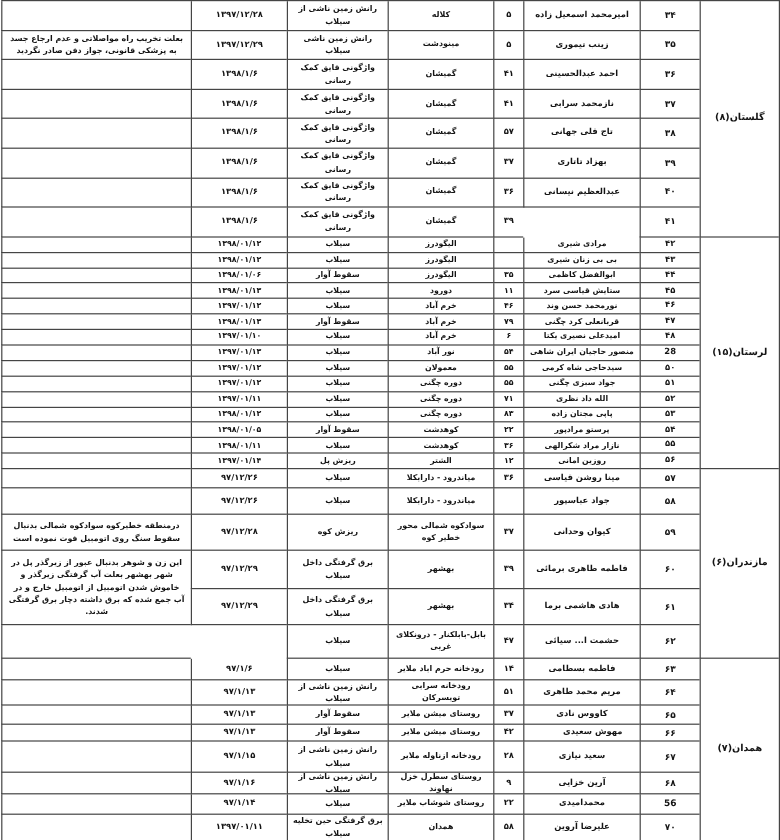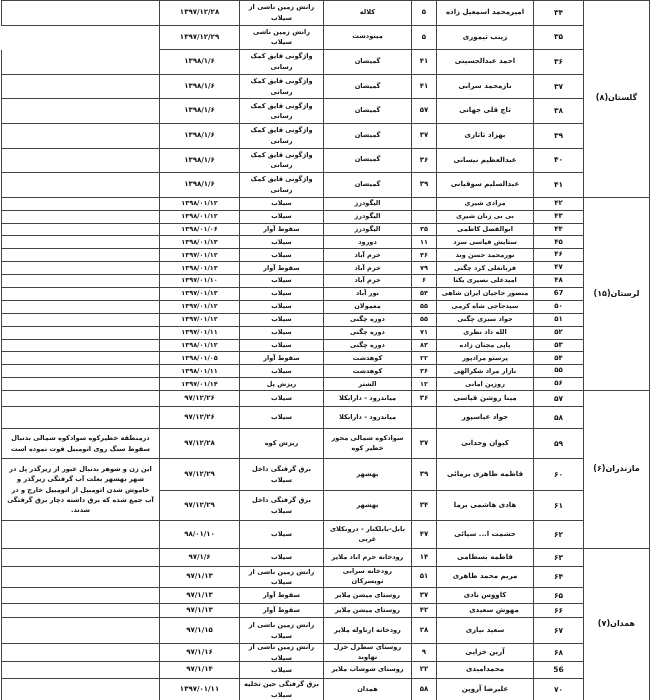--- a/index.html
+++ b/index.html
@@ -57,20 +57,21 @@
       <div class="cell c-loc g0" style="grid-area: 1 / 5 / span 1; text-align: center;">کلاله</div>
       <div class="cell c-cause g0" style="grid-area: 1 / 6 / span 1;">رانش زمین ناشی از سیلاب</div>
       <div class="cell c-date g0" style="grid-area: 1 / 7 / span 1;">۱۳۹۷/۱۲/۲۸</div>
       <div class="cell c-note g0" style="grid-area: 1 / 8 / span 1;"></div>
       <div class="cell c-no g0" style="grid-area: 2 / 2 / span 1;">۳۵</div>
       <div class="cell c-name g0" style="grid-area: 2 / 3 / span 1;">زینب تیموری</div>
       <div class="cell c-age g0" style="grid-area: 2 / 4 / span 1;">۵</div>
       <div class="cell c-loc g0" style="grid-area: 2 / 5 / span 1;">مینودشت</div>
       <div class="cell c-cause g0" style="grid-area: 2 / 6 / span 1;">رانش زمین ناشی سیلاب</div>
       <div class="cell c-date g0" style="grid-area: 2 / 7 / span 1;">۱۳۹۷/۱۲/۲۹</div>
+      <div class="cell c-note g0" style="grid-area: 2 / 8 / span 1;">بعلت تخریب راه مواصلاتی و عدم ارجاع جسد به پزشکی قانونی، جواز دفن صادر نگردید</div>
       <div class="cell c-no g0" style="grid-area: 3 / 2 / span 1;">۳۶</div>
       <div class="cell c-name g0" style="grid-area: 3 / 3 / span 1;">احمد عبدالحسینی</div>
       <div class="cell c-age g0" style="grid-area: 3 / 4 / span 1;">۴۱</div>
       <div class="cell c-loc g0" style="grid-area: 3 / 5 / span 1;">گمیشان</div>
       <div class="cell c-cause g0" style="grid-area: 3 / 6 / span 1;">واژگونی قایق کمک رسانی</div>
       <div class="cell c-date g0" style="grid-area: 3 / 7 / span 1;">۱۳۹۸/۱/۶</div>
       <div class="cell c-note g0" style="grid-area: 3 / 8 / span 1;"></div>
       <div class="cell c-no g0" style="grid-area: 4 / 2 / span 1;">۳۷</div>
       <div class="cell c-name g0" style="grid-area: 4 / 3 / span 1;">نازمحمد سرابی</div>
       <div class="cell c-age g0" style="grid-area: 4 / 4 / span 1;">۴۱</div>
@@ -93,21 +94,20 @@
       <div class="cell c-date g0" style="grid-area: 6 / 7 / span 1;">۱۳۹۸/۱/۶</div>
       <div class="cell c-note g0" style="grid-area: 6 / 8 / span 1;"></div>
       <div class="cell c-no g0" style="grid-area: 7 / 2 / span 1;">۴۰</div>
       <div class="cell c-name g0" style="grid-area: 7 / 3 / span 1;">عبدالعظیم نیسانی</div>
       <div class="cell c-age g0" style="grid-area: 7 / 4 / span 1;">۳۶</div>
       <div class="cell c-loc g0" style="grid-area: 7 / 5 / span 1;">گمیشان</div>
       <div class="cell c-cause g0" style="grid-area: 7 / 6 / span 1;">واژگونی قایق کمک رسانی</div>
       <div class="cell c-date g0" style="grid-area: 7 / 7 / span 1;">۱۳۹۸/۱/۶</div>
       <div class="cell c-note g0" style="grid-area: 7 / 8 / span 1;"></div>
       <div class="cell c-no g0" style="grid-area: 8 / 2 / span 1;">۴۱</div>
-      <div class="cell c-name g0" style="grid-area: 8 / 3 / span 1;">عبدالسلیم سوقیانی</div>
       <div class="cell c-age g0" style="grid-area: 8 / 4 / span 1;">۳۹</div>
       <div class="cell c-loc g0" style="grid-area: 8 / 5 / span 1;">گمیشان</div>
       <div class="cell c-cause g0" style="grid-area: 8 / 6 / span 1;">واژگونی قایق کمک رسانی</div>
       <div class="cell c-date g0" style="grid-area: 8 / 7 / span 1;">۱۳۹۸/۱/۶</div>
       <div class="cell c-note g0" style="grid-area: 8 / 8 / span 1;"></div>
       <div class="cell c-no g1" style="grid-area: 9 / 2 / span 1;">۴۲</div>
       <div class="cell c-name g1" style="grid-area: 9 / 3 / span 1;">مرادی شیری</div>
       <div class="cell c-age g1" style="grid-area: 9 / 4 / span 1;"></div>
       <div class="cell c-loc g1" style="grid-area: 9 / 5 / span 1;">الیگودرز</div>
       <div class="cell c-cause g1" style="grid-area: 9 / 6 / span 1;">سیلاب</div>
@@ -148,21 +148,21 @@
       <div class="cell c-cause g1" style="grid-area: 14 / 6 / span 1;">سقوط آوار</div>
       <div class="cell c-date g1" style="grid-area: 14 / 7 / span 1;">۱۳۹۸/۰۱/۱۳</div>
       <div class="cell c-note g1" style="grid-area: 14 / 8 / span 1;"></div>
       <div class="cell c-no g1" style="grid-area: 15 / 2 / span 1;">۴۸</div>
       <div class="cell c-name g1" style="grid-area: 15 / 3 / span 1;">امیدعلی نصیری یکتا</div>
       <div class="cell c-age g1" style="grid-area: 15 / 4 / span 1;">۶</div>
       <div class="cell c-loc g1" style="grid-area: 15 / 5 / span 1;">خرم آباد</div>
       <div class="cell c-cause g1" style="grid-area: 15 / 6 / span 1;">سیلاب</div>
       <div class="cell c-date g1" style="grid-area: 15 / 7 / span 1;">۱۳۹۷/۰۱/۱۰</div>
       <div class="cell c-note g1" style="grid-area: 15 / 8 / span 1;"></div>
-      <div class="cell c-no g1" style="grid-area: 16 / 2 / span 1;">67</div>
+      <div class="cell c-no g1" style="grid-area: 16 / 2 / span 1;">28</div>
       <div class="cell c-name g1" style="grid-area: 16 / 3 / span 1;">منصور حاجیان ایران شاهی</div>
       <div class="cell c-age g1" style="grid-area: 16 / 4 / span 1;">۵۴</div>
       <div class="cell c-loc g1" style="grid-area: 16 / 5 / span 1;">نور آباد</div>
       <div class="cell c-cause g1" style="grid-area: 16 / 6 / span 1;">سیلاب</div>
       <div class="cell c-date g1" style="grid-area: 16 / 7 / span 1;">۱۳۹۷/۰۱/۱۳</div>
       <div class="cell c-note g1" style="grid-area: 16 / 8 / span 1;"></div>
       <div class="cell c-no g1" style="grid-area: 17 / 2 / span 1;">۵۰</div>
       <div class="cell c-name g1" style="grid-area: 17 / 3 / span 1;">سیدحاجی شاه کرمی</div>
       <div class="cell c-age g1" style="grid-area: 17 / 4 / span 1;">۵۵</div>
       <div class="cell c-loc g1" style="grid-area: 17 / 5 / span 1;">معمولان</div>
@@ -243,21 +243,20 @@
       <div class="cell c-name g2" style="grid-area: 28 / 3 / span 1;">هادی هاشمی برما</div>
       <div class="cell c-age g2" style="grid-area: 28 / 4 / span 1;">۳۴</div>
       <div class="cell c-loc g2" style="grid-area: 28 / 5 / span 1;">بهشهر</div>
       <div class="cell c-cause g2" style="grid-area: 28 / 6 / span 1;">برق گرفتگی داخل سیلاب</div>
       <div class="cell c-date g2" style="grid-area: 28 / 7 / span 1;">۹۷/۱۲/۲۹</div>
       <div class="cell c-no g2" style="grid-area: 29 / 2 / span 1;">۶۲</div>
       <div class="cell c-name g2" style="grid-area: 29 / 3 / span 1;">حشمت ا... سیائی</div>
       <div class="cell c-age g2" style="grid-area: 29 / 4 / span 1;">۴۷</div>
       <div class="cell c-loc g2" style="grid-area: 29 / 5 / span 1;">بابل-بابلکنار - درونکلای غربی</div>
       <div class="cell c-cause g2" style="grid-area: 29 / 6 / span 1;">سیلاب</div>
-      <div class="cell c-date g2" style="grid-area: 29 / 7 / span 1;">۹۸/۰۱/۱۰</div>
       <div class="cell c-note g2" style="grid-area: 29 / 8 / span 1;"></div>
       <div class="cell c-no g3" style="grid-area: 30 / 2 / span 1;">۶۳</div>
       <div class="cell c-name g3" style="grid-area: 30 / 3 / span 1;">فاطمه بسطامی</div>
       <div class="cell c-age g3" style="grid-area: 30 / 4 / span 1;">۱۴</div>
       <div class="cell c-loc g3" style="grid-area: 30 / 5 / span 1;">رودخانه حرم اباد ملایر</div>
       <div class="cell c-cause g3" style="grid-area: 30 / 6 / span 1;">سیلاب</div>
       <div class="cell c-date g3" style="grid-area: 30 / 7 / span 1;">۹۷/۱/۶</div>
       <div class="cell c-note g3" style="grid-area: 30 / 8 / span 1;"></div>
       <div class="cell c-no g3" style="grid-area: 31 / 2 / span 1;">۶۴</div>
       <div class="cell c-name g3" style="grid-area: 31 / 3 / span 1;">مریم محمد طاهری</div>

